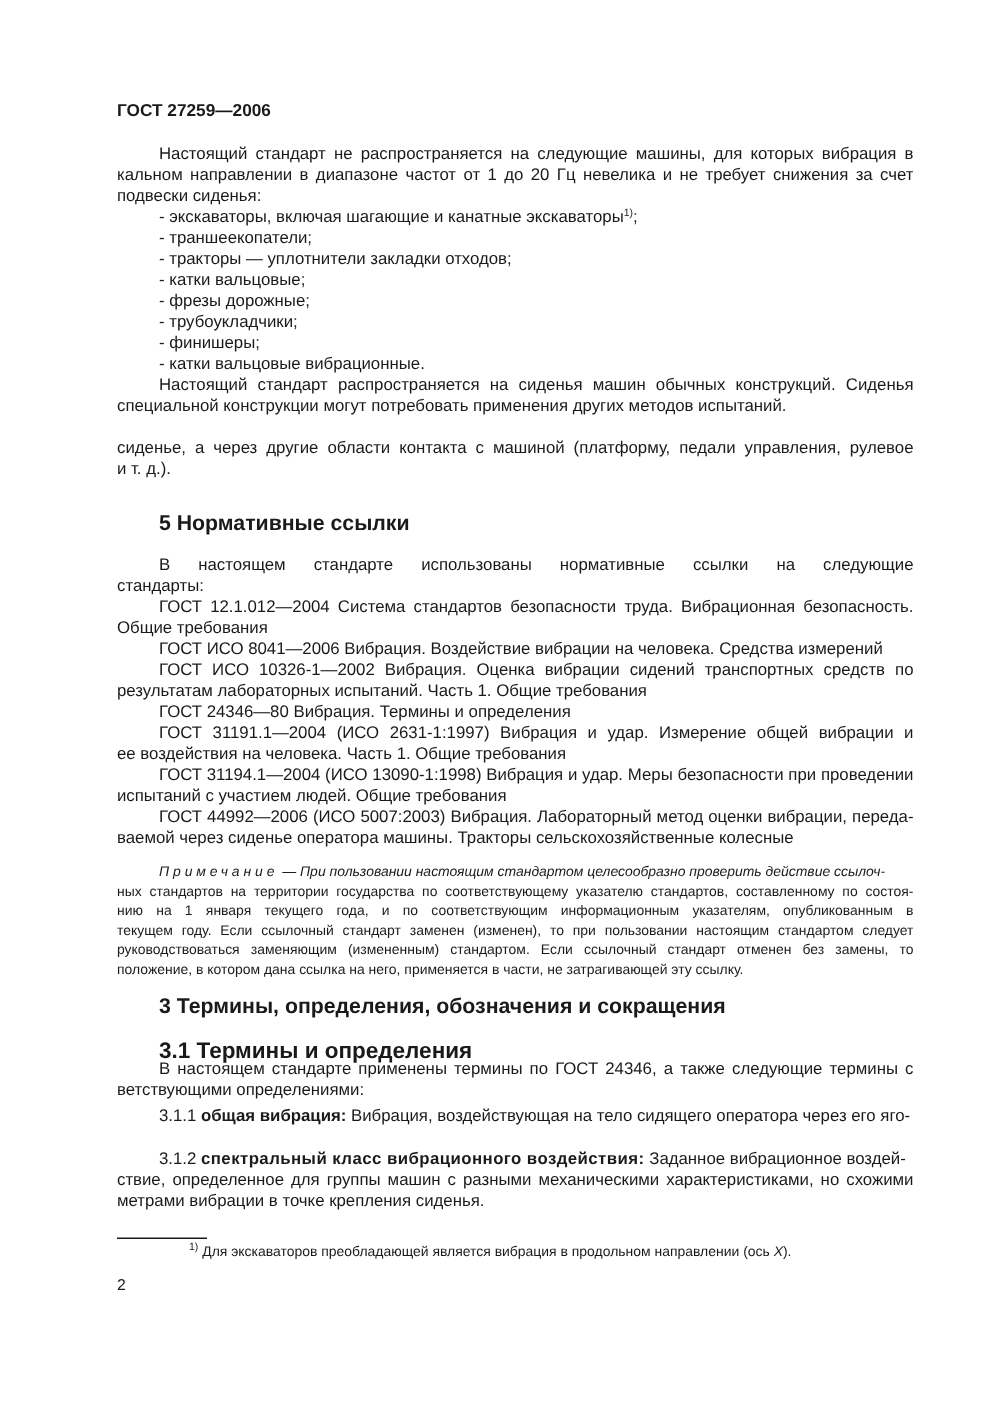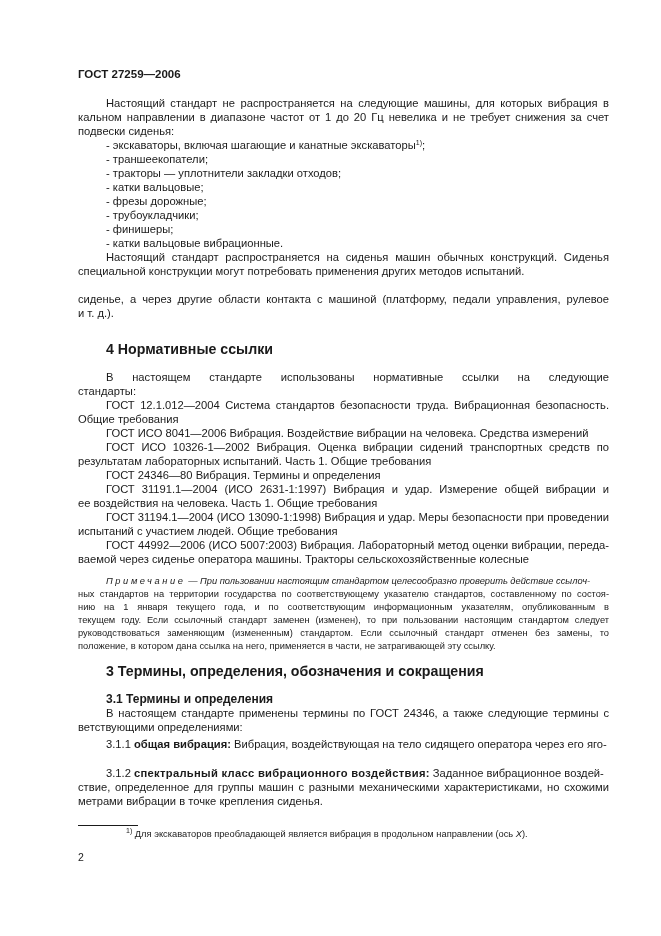--- a/index.html
+++ b/index.html
@@ -6,21 +6,21 @@
   body { width: 661px; height: 936px; position: relative; overflow: hidden;
          font-family: "Liberation Sans", sans-serif; color: #1a1a1a; }
   .page { position: absolute; left: 0; top: 0; width: 661px; height: 744px; }
   .header { position: absolute; left: 78px; top: 68px; font-weight: bold; font-size: 11.5px; }
   .line { position: absolute; left: 78px; width: 531px; font-size: 11.2px; line-height: 14px;
           white-space: nowrap; }
   .ind { left: 106px; width: 503px; }
   .just { text-align: justify; text-align-last: justify; white-space: normal; height: 14px; overflow: hidden; }
   .bullet { left: 106px; }
   .h2 { position: absolute; left: 106px; font-weight: bold; font-size: 14.2px; white-space: nowrap; }
-  .h3 { position: absolute; left: 106px; font-weight: bold; font-size: 12px; white-space: nowrap; }
+  .h3 { position: absolute; left: 106px; font-weight: bold; font-size: 15px; white-space: nowrap; }
   .note { position: absolute; left: 78px; width: 531px; font-size: 9.3px; line-height: 13.3px; white-space: nowrap; }
   .note.ind { left: 106px; width: 503px; font-style: italic; }
   .spaced { letter-spacing: 2.6px; }
   sup { font-size: 7px; vertical-align: 4px; line-height: 0; }
   b { font-weight: bold; }
   .fn-rule { position: absolute; left: 78px; top: 825px; width: 60px; border-top: 1px solid #1a1a1a; }
   .footnote { position: absolute; left: 126px; top: 829px; font-size: 9.3px; white-space: nowrap; }
   .pagenum { position: absolute; left: 78px; top: 851px; font-size: 10.5px; }
 </style>
 </head>
@@ -42,21 +42,21 @@
   <div class="line bullet" style="top:208px">- трубоукладчики;</div>
   <div class="line bullet" style="top:222px">- финишеры;</div>
   <div class="line bullet" style="top:236px">- катки вальцовые вибрационные.</div>
 
   <div class="line ind just" style="top:250px">Настоящий стандарт распространяется на сиденья машин обычных конструкций. Сиденья машин</div>
   <div class="line" style="top:264px">специальной конструкции могут потребовать применения других методов испытаний.</div>
 
   <div class="line just" style="top:292px">сиденье, а через другие области контакта с машиной (платформу, педали управления, рулевое колесо</div>
   <div class="line" style="top:306px">и т. д.).</div>
 
-  <div class="h2" style="top:341px">4  Нормативные ссылки</div>
+  <div class="h2" style="top:341px">5  Нормативные ссылки</div>
 
   <div class="line ind just" style="top:370px">В настоящем стандарте использованы нормативные ссылки на следующие межгосударственные</div>
   <div class="line" style="top:384px">стандарты:</div>
 
   <div class="line ind just" style="top:398px">ГОСТ 12.1.012—2004 Система стандартов безопасности труда. Вибрационная безопасность.</div>
   <div class="line" style="top:412px">Общие требования</div>
   <div class="line ind" style="top:426px">ГОСТ ИСО 8041—2006 Вибрация. Воздействие вибрации на человека. Средства измерений</div>
   <div class="line ind just" style="top:440px">ГОСТ ИСО 10326-1—2002 Вибрация. Оценка вибрации сидений транспортных средств по</div>
   <div class="line" style="top:454px">результатам лабораторных испытаний. Часть 1. Общие требования</div>
   <div class="line ind" style="top:468px">ГОСТ 24346—80 Вибрация. Термины и определения</div>

